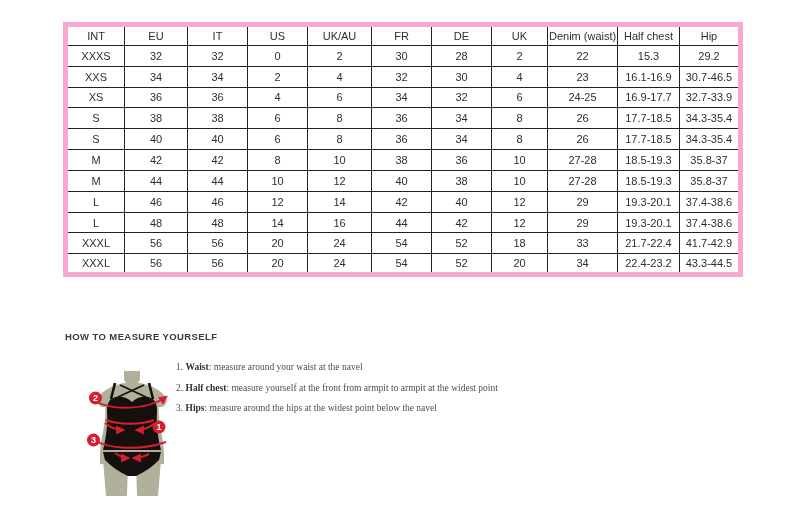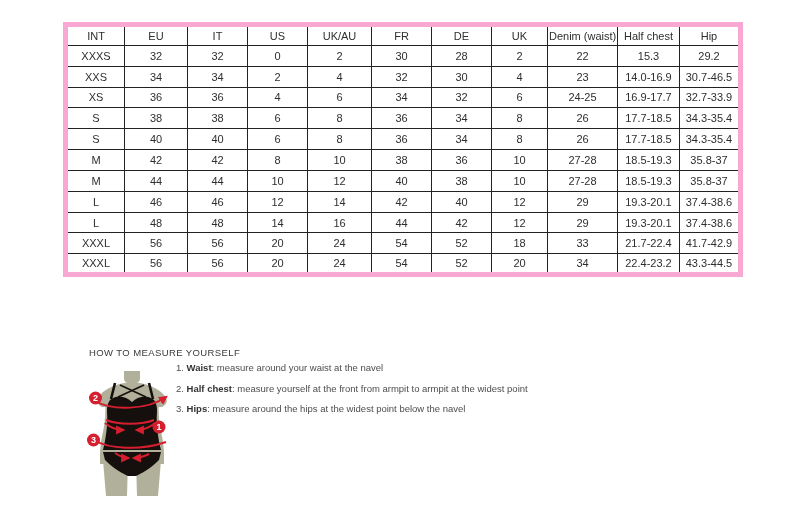--- a/index.html
+++ b/index.html
@@ -28,37 +28,37 @@
     text-align: center;
     vertical-align: middle;
     height: 20.85px;
     padding: 0 1px;
     white-space: nowrap;
     overflow: hidden;
   }
 
   
   .measure-title {
-    position: absolute; left: 65px; top: 347px;
-    font-size: 9.5px; font-weight: 400;
+    position: absolute; left: 65px; top: 331px;
+    font-size: 9.5px; font-weight: 700;
     letter-spacing: 0.4px;
     color: #3a3a3a;
-    margin-left: 24px;
   }
   .figure-wrap { position: absolute; left: 78px; top: 370px; width: 104px; height: 128px; }
   ol.instructions {
     position: absolute; left: 176px; top: 362px;
     margin: 0; padding: 0; list-style: none;
     width: 420px;
   }
   ol.instructions li {
     font-size: 9.5px;
     color: #4d4d4d;
     line-height: 11px;
     margin-bottom: 9.5px;
+    font-family: Liberation Serif, serif;
   }
   ol.instructions li b { color: #333333; font-weight: 700; }
 </style>
 </head>
 <body>
 
 <div class="size-table-wrap">
   <table class="size-table">
     <colgroup>
       <col style="width:59px">
@@ -105,21 +105,21 @@
         <tr>
           <td>XXS</td>
           <td>34</td>
           <td>34</td>
           <td>2</td>
           <td>4</td>
           <td>32</td>
           <td>30</td>
           <td>4</td>
           <td>23</td>
-          <td>14.0-16.9</td>
+          <td>16.1-16.9</td>
           <td>30.7-46.5</td>
         </tr>
         <tr>
           <td>XS</td>
           <td>36</td>
           <td>36</td>
           <td>4</td>
           <td>6</td>
           <td>34</td>
           <td>32</td>

